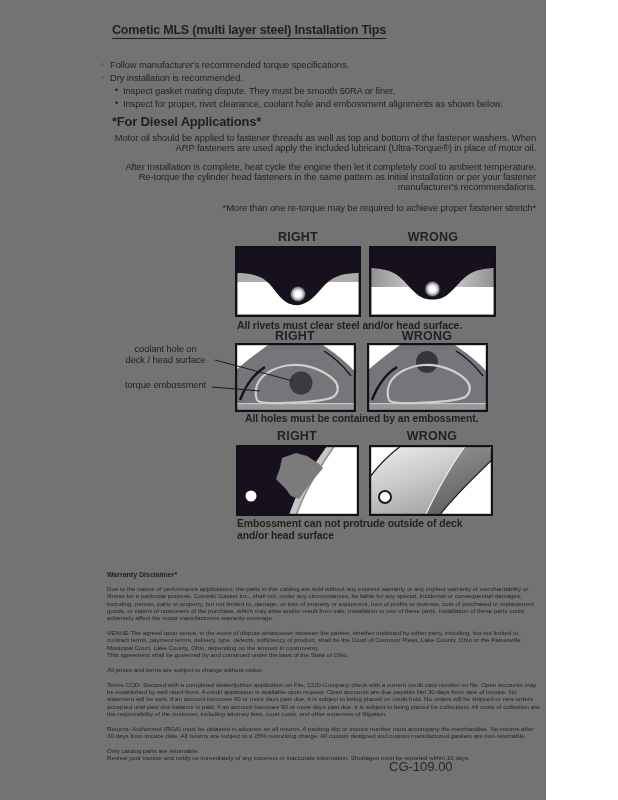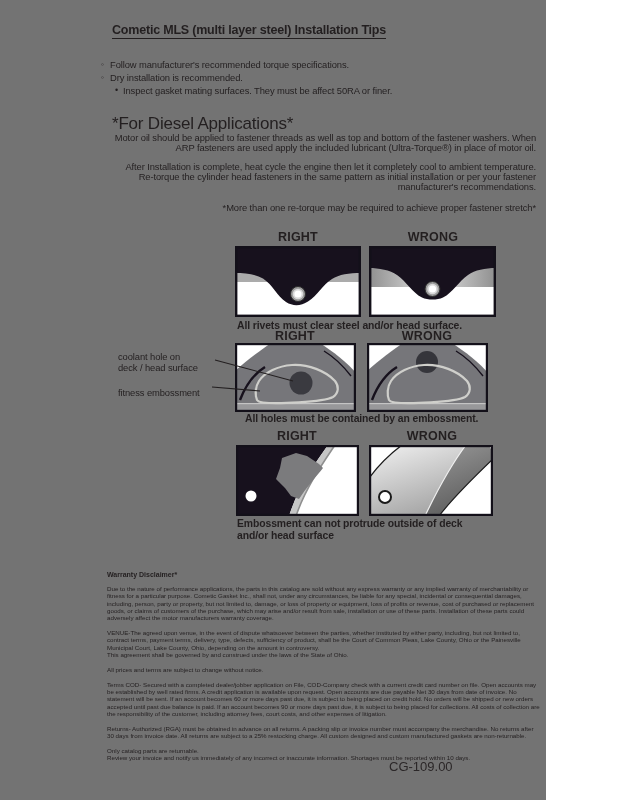--- a/index.html
+++ b/index.html
@@ -6,43 +6,44 @@
   .page{position:relative;width:546px;height:800px;background:#737373;overflow:hidden;
         font-family:"Liberation Sans",sans-serif;color:#231f20;}
   .abs{position:absolute;}
   .title{left:112px;top:23px;font-size:12.5px;font-weight:bold;letter-spacing:-0.2px;
          border-bottom:1.6px solid #231f20;padding-bottom:1px;}
   .bullets{left:101px;top:43px;font-size:9.4px;letter-spacing:-0.1px;margin-top:15px;}
   .brow{height:13px;line-height:13px;white-space:nowrap;}
   .brow .mk{display:inline-block;width:9px;font-size:8px;vertical-align:top;}
   .brow.sub{padding-left:14px;}
   .brow.sub .mk{font-size:9px;width:8px;}
-  .diesel-h{left:112px;top:114px;font-size:17px;font-weight:normal;letter-spacing:-0.2px;}
+  .diesel-h{left:112px;top:114px;font-size:13px;font-weight:bold;letter-spacing:-0.2px;}
   .para{left:112px;font-size:9.4px;line-height:9.8px;width:424px;letter-spacing:-0.1px;text-align:right;}
   .rw{font-size:12.5px;font-weight:bold;letter-spacing:0.2px;width:130px;text-align:center;}
   .cap{font-size:10.4px;font-weight:bold;letter-spacing:-0.1px;}
   .fig{position:absolute;line-height:0;}
-  .lbl{font-size:9.4px;line-height:10.5px;text-align:left;letter-spacing:-0.1px;margin-top:8px;}
+  .lbl{font-size:9.4px;line-height:10.5px;text-align:center;letter-spacing:-0.1px;}
   .warranty{left:107px;top:571px;width:434px;}
   .warranty h4{margin:0 0 7px 0;font-size:7px;font-weight:bold;}
   .warranty p{margin:0 0 7.4px 0;font-size:6.2px;line-height:7.35px;white-space:pre-line;}
   .footer-code{left:389px;top:759px;font-size:13px;color:#2b2728;}
   svg{display:block;}
 </style>
 </head>
 <body>
 
 <div class="page">
 
   <div class="abs title">Cometic MLS (multi layer steel) Installation Tips</div>
 
   <div class="abs bullets">
     <div class="brow"><span class="mk">◦</span><span>Follow manufacturer's recommended torque specifications.</span></div>
     <div class="brow"><span class="mk">◦</span><span>Dry installation is recommended.</span></div>
-    <div class="brow sub"><span class="mk">•</span><span>Inspect gasket mating surfaces.  They must be affect 50RA or finer.</span></div>
+    <div class="brow sub"><span class="mk">•</span><span>Inspect gasket mating dispute.  They must be smooth 50RA or finer.</span></div>
+    <div class="brow sub"><span class="mk">•</span><span>Inspect for proper, rivet clearance, coolant hole and embossment alignments as shown below.</span></div>
   </div>
 
   <div class="abs diesel-h">*For Diesel Applications*</div>
   <div class="abs para" style="top:133px;">Motor oil should be applied to fastener threads as well as top and bottom of the fastener washers. When ARP fasteners are used apply the included lubricant (Ultra-Torque®) in place of motor oil.</div>
   <div class="abs para" style="top:162px;">After Installation is complete, heat cycle the engine then let it completely cool to ambient temperature. Re-torque the cylinder head fasteners in the same pattern as initial installation or per your fastener manufacturer's recommendations.</div>
   <div class="abs para" style="top:203px;">*More than one re-torque may be required to achieve proper fastener stretch*</div>
 
   <div class="abs rw" style="left:233px;top:230px;">RIGHT</div>
   <div class="abs rw" style="left:368px;top:230px;">WRONG</div>
 
@@ -79,21 +80,21 @@
 
   <div class="abs cap" style="left:237px;top:320px;">All rivets must clear steel and/or head surface.</div>
 
   <div class="abs rw" style="left:230px;top:329px;">RIGHT</div>
   <div class="abs rw" style="left:362px;top:329px;">WRONG</div>
 
   <div class="abs lbl" style="left:118px;top:344px;width:95px;">
     <div>coolant hole on</div>
     <div>deck / head surface</div>
   </div>
-  <div class="abs lbl" style="left:118px;top:380px;width:95px;">fitness embossment</div>
+  <div class="abs lbl" style="left:118px;top:380px;width:95px;">torque embossment</div>
 
   <div class="fig" style="left:235px;top:343px;">
     <svg width="121" height="69" viewBox="0 0 121 69">
       <rect x="0" y="0" width="121" height="69" fill="#ffffff"></rect>
       <path d="M0,69 V28 C12,17 26,7 36,0 H85 C97,8 113,20 121,30 V69 Z" fill="#76767a"></path>
       <rect x="2" y="61" width="117" height="6.5" fill="#98989a"></rect>
       <rect x="2" y="60" width="117" height="1.2" fill="#c4c4c4"></rect>
       <path d="M5,57 C10,44 17,32 30,24" fill="none" stroke="#17111d" stroke-width="2.4"></path>
       <path d="M116,33 C109,24 99,14 89,8" fill="none" stroke="#17111d" stroke-width="1.4"></path>
       <path d="M22,57 C20,52 20,44 24,38 C30,29 43,23 57,22 C73,21 91,28 100,38 C104,43 104,50 98,54 C88,59.5 40,61 28,59.5 C24,59 23,58.5 22,57 Z" fill="none" stroke="#cfcfcb" stroke-width="2.2"></path>

